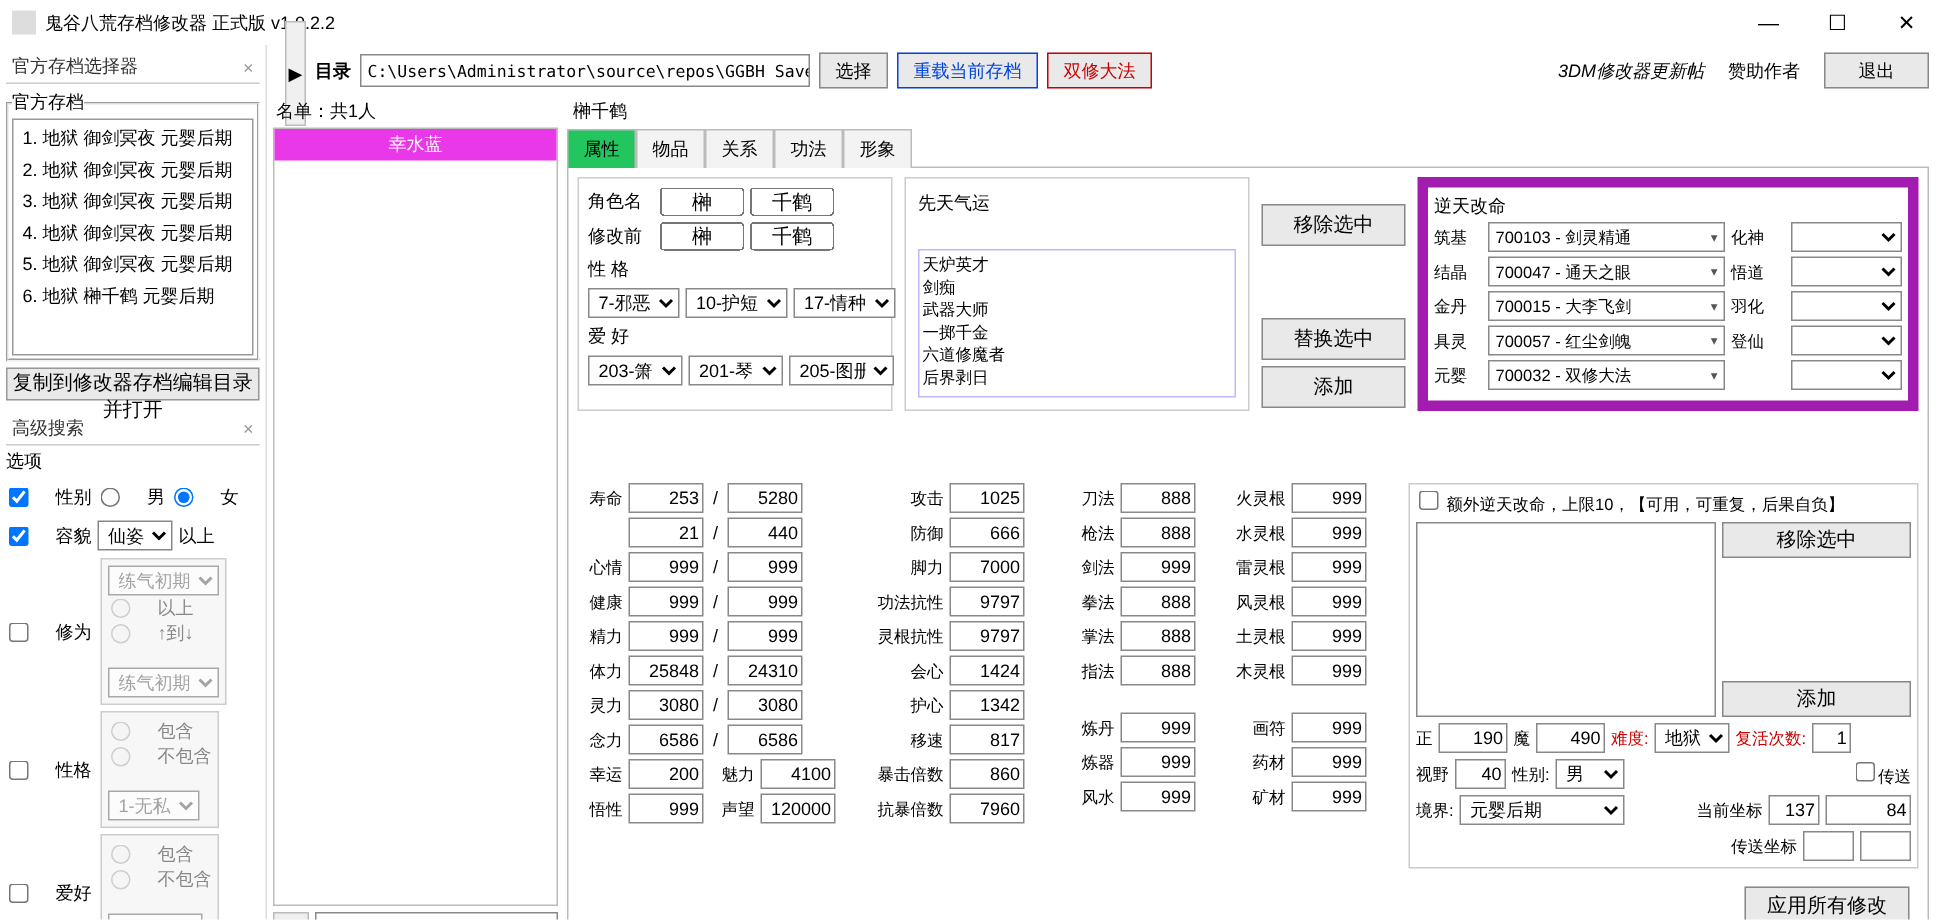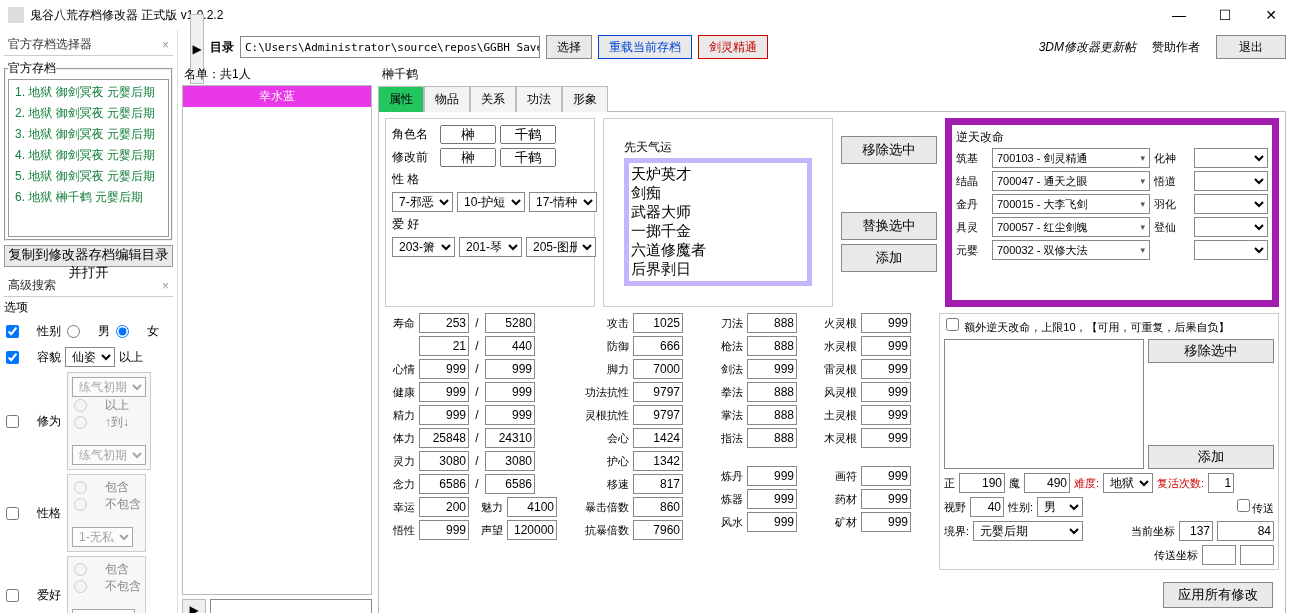--- a/index.html
+++ b/index.html
@@ -9,21 +9,21 @@
 .titlebar .title { flex: 1; }
 .winbtns { display: flex; }
 .winbtn { width: 46px; height: 30px; display: flex; align-items: center; justify-content: center; font-size: 14px; }
 
 .main { display: flex; height: 583px; }
 .leftpanel { width: 205px; border-right: 1px solid #ddd; padding: 4px; }
 .panel-head { display: flex; justify-content: space-between; align-items: center; padding: 2px 4px; font-size: 12px; color: #333; border-bottom: 1px solid #ccc; }
 .panel-head .x { color: #999; cursor: pointer; }
 .gfieldset { padding: 2px; margin-top:4px;}
 .savelist { border: 1px solid #999; padding: 2px; height:158px; }
-.saveitem { color: #15803d; padding: 2px 4px; cursor: pointer; font-size: 12px; }
+.saveitem { color: #000000; padding: 2px 4px; cursor: pointer; font-size: 12px; }
 .bigbtn { display: block; width: 100%; height: 22px; border: 1px solid #999; background: #e9e9e9; margin-top: 4px; cursor: pointer; }
 .adv { margin-top: 8px; }
 .advrow { display: flex; align-items: center; padding: 2px 0; gap:4px; min-height:26px;}
 .advrow label { display: flex; align-items: center; gap: 16px; }
 .advsub { border: 1px solid #ccc; padding: 4px; margin-left: 2px; background: #f7f7f7; }
 .advsub.disabled { color: #888; }
 select, input[type=text] { border: 1px solid #888; height: 20px; font-size: 12px; padding: 0 2px; background:#fff; }
 input[type=checkbox], input[type=radio] { margin: 0 2px; }
 
 .rightpanel { flex: 1; display: flex; flex-direction: column; }
@@ -50,23 +50,23 @@
 .tab { padding: 4px 10px; border: 1px solid #bbb; border-bottom: none; background: #f3f3f3; cursor:pointer; position:relative; top:1px;}
 .tab.active { background: #22c55e; }
 .tabbody { flex: 1; border: 1px solid #bbb; border-top: none; padding: 6px; display: flex; flex-direction: column; gap: 6px; overflow:hidden;}
 
 .toprow { display: flex; gap: 8px; }
 .idbox { border: 1px solid #ccc; padding: 6px; width: 210px; }
 .idrow { display: flex; align-items: center; gap: 4px; margin-bottom: 4px; }
 .idrow .lbl { width: 44px; }
 .smin { width: 56px; text-align: center; }
 .smsel { width: 70px; }
-.luckbox { border: 1px solid #ccc; padding: 20px; width: 230px; display:flex; flex-direction:column;}
+.luckbox { border: 1px solid #ccc; padding: 8px; width: 230px; display:flex; flex-direction:column;}
 .luckbox .hd { font-size: 12px; margin-bottom: 2px; }
-.lucklist { border: 5px solid #c4b5fd; flex:1; padding: 2px; font-size: 15px; overflow:hidden;}
+.lucklist { border: 1px solid #c4b5fd; flex:1; padding: 2px; font-size: 11px; overflow:hidden;margin-top:20px;}
 .luckbtns { display: flex; flex-direction: column; gap: 4px; width: 96px; padding-top:18px;}
 .luckbtns button { height: 28px; border:1px solid #888; background:#e9e9e9; cursor:pointer;}
 .destbox { border: 7px solid #a21caf; padding: 4px; flex: 1; }
 .destbox .hd { font-size: 12px; margin-bottom: 2px; }
 .destrow { display: flex; align-items: center; gap: 4px; margin-bottom: 3px; font-size:11px;}
 .destrow .k { width: 32px; }
 .destrow .v { flex: 1; border: 1px solid #888; height: 20px; padding: 0 4px; display:flex; align-items:center; justify-content:space-between;}
 .destrow .v::after{content:"▾"; font-size:9px; color:#555;}
 .destrow .r { width: 36px; }
 .destrow select { width: 74px; }
@@ -213,21 +213,21 @@
     </div>
   </div>
 
   <div class="rightpanel">
     <div class="toolbar">
       <div class="sidebar-toggle">▶</div>
       <span style="font-weight:bold;">目录</span>
       <div class="pathbox">C:\Users\Administrator\source\repos\GGBH SaveEd</div>
       <button class="tbtn">选择</button>
       <button class="tbtn blue">重载当前存档</button>
-      <button class="tbtn red">剑灵精通</button>
+      <button class="tbtn red">双修大法</button>
       <div class="spacer"></div>
       <span style="margin-right:10px; cursor:pointer;font-style:italic;">3DM修改器更新帖</span>
       <span style="margin-right:10px; cursor:pointer;">赞助作者</span>
       <button class="tbtn" style="width:70px;">退出</button>
     </div>
 
     <div class="content">
       <div class="namecol">
         <div class="namehead">名单：共1人</div>
         <div class="namelist">
@@ -327,21 +327,21 @@
                   <div class="destrow">
                     <span class="k">元婴</span>
                     <div class="v">700032 - 双修大法</div>
                     <span class="r"></span>
                     <select><option></option></select>
                   </div>
                 </div>
             </div>
           </div>
 
-          <div style="display:flex; gap:28px;">
+          <div style="display:flex; gap:28px;margin-top:42px;">
             <div class="statgrid">
               <div class="statcol" id="stats1">
                   <div class="srow">
                     <span class="lbl">寿命</span>
                     <input type="text" value="253" style="">
                     <span class="sep">/</span>
                     <input type="text" value="5280" style="">
                   </div>
                   <div class="srow">
                     <span class="lbl"></span>

